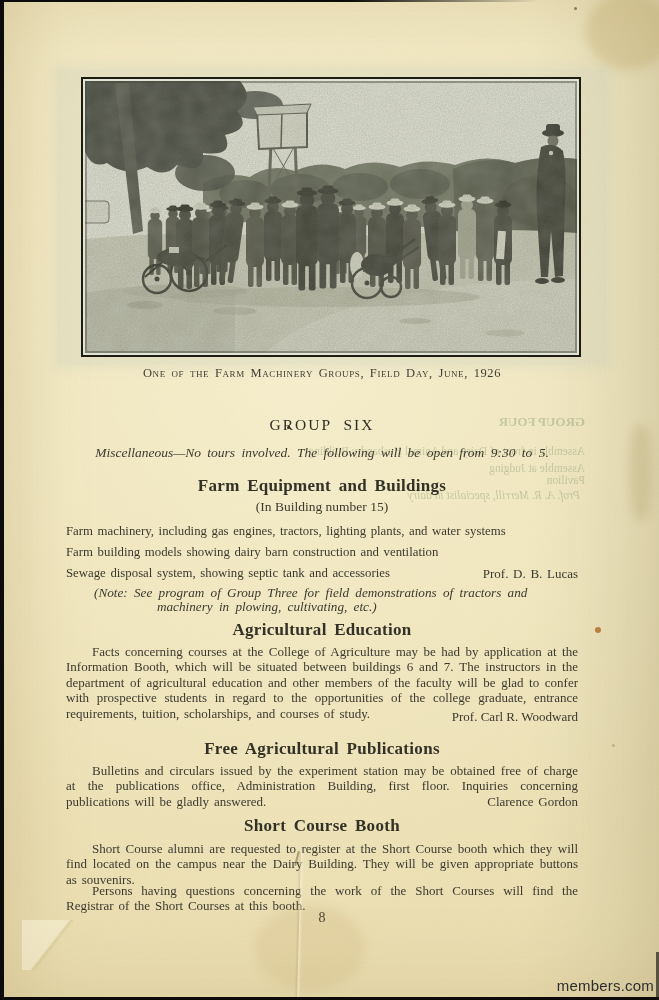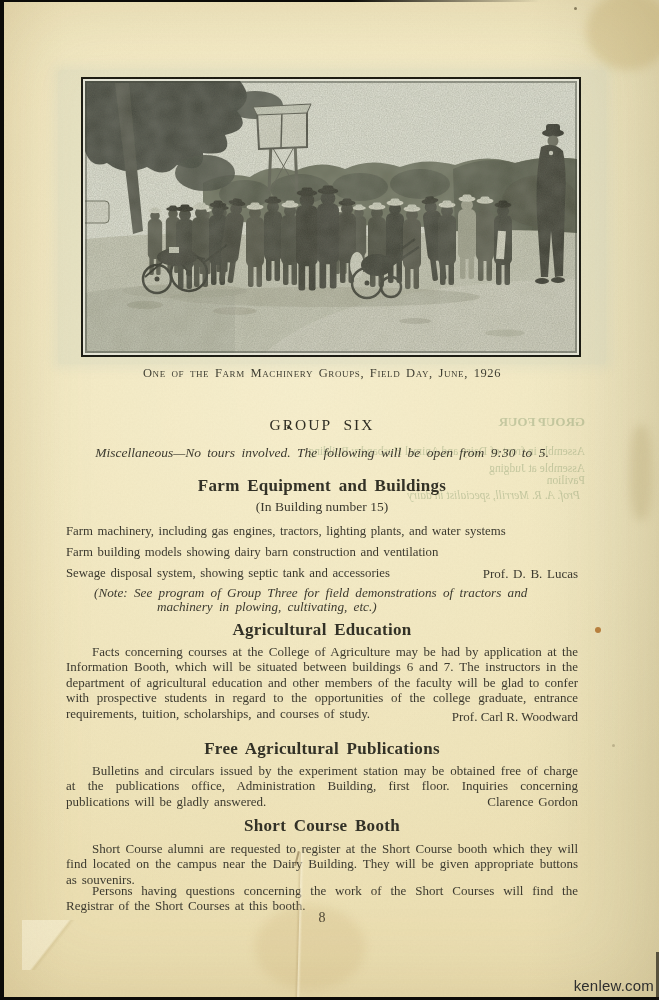--- a/index.html
+++ b/index.html
@@ -249,14 +249,14 @@
       <feColorMatrix type="matrix" values="0 0 0 0 0.35  0 0 0 0 0.30  0 0 0 0 0.16  0 0 0 0.06 0"></feColorMatrix>
     </filter>
     <rect width="659" height="1000" filter="url(#papergrain)"></rect>
   </svg>
 
   <div class="abs edge-left"></div>
   <div class="abs edge-top"></div>
   <div class="abs edge-bottom"></div>
   <div class="abs edge-rb"></div>
 
-  <div class="abs watermark" style="right:5px;top:977px;">kenlew.com</div>
+  <div class="abs watermark" style="right:5px;top:977px;">members.com</div>
 </div>
 
 </body></html>

